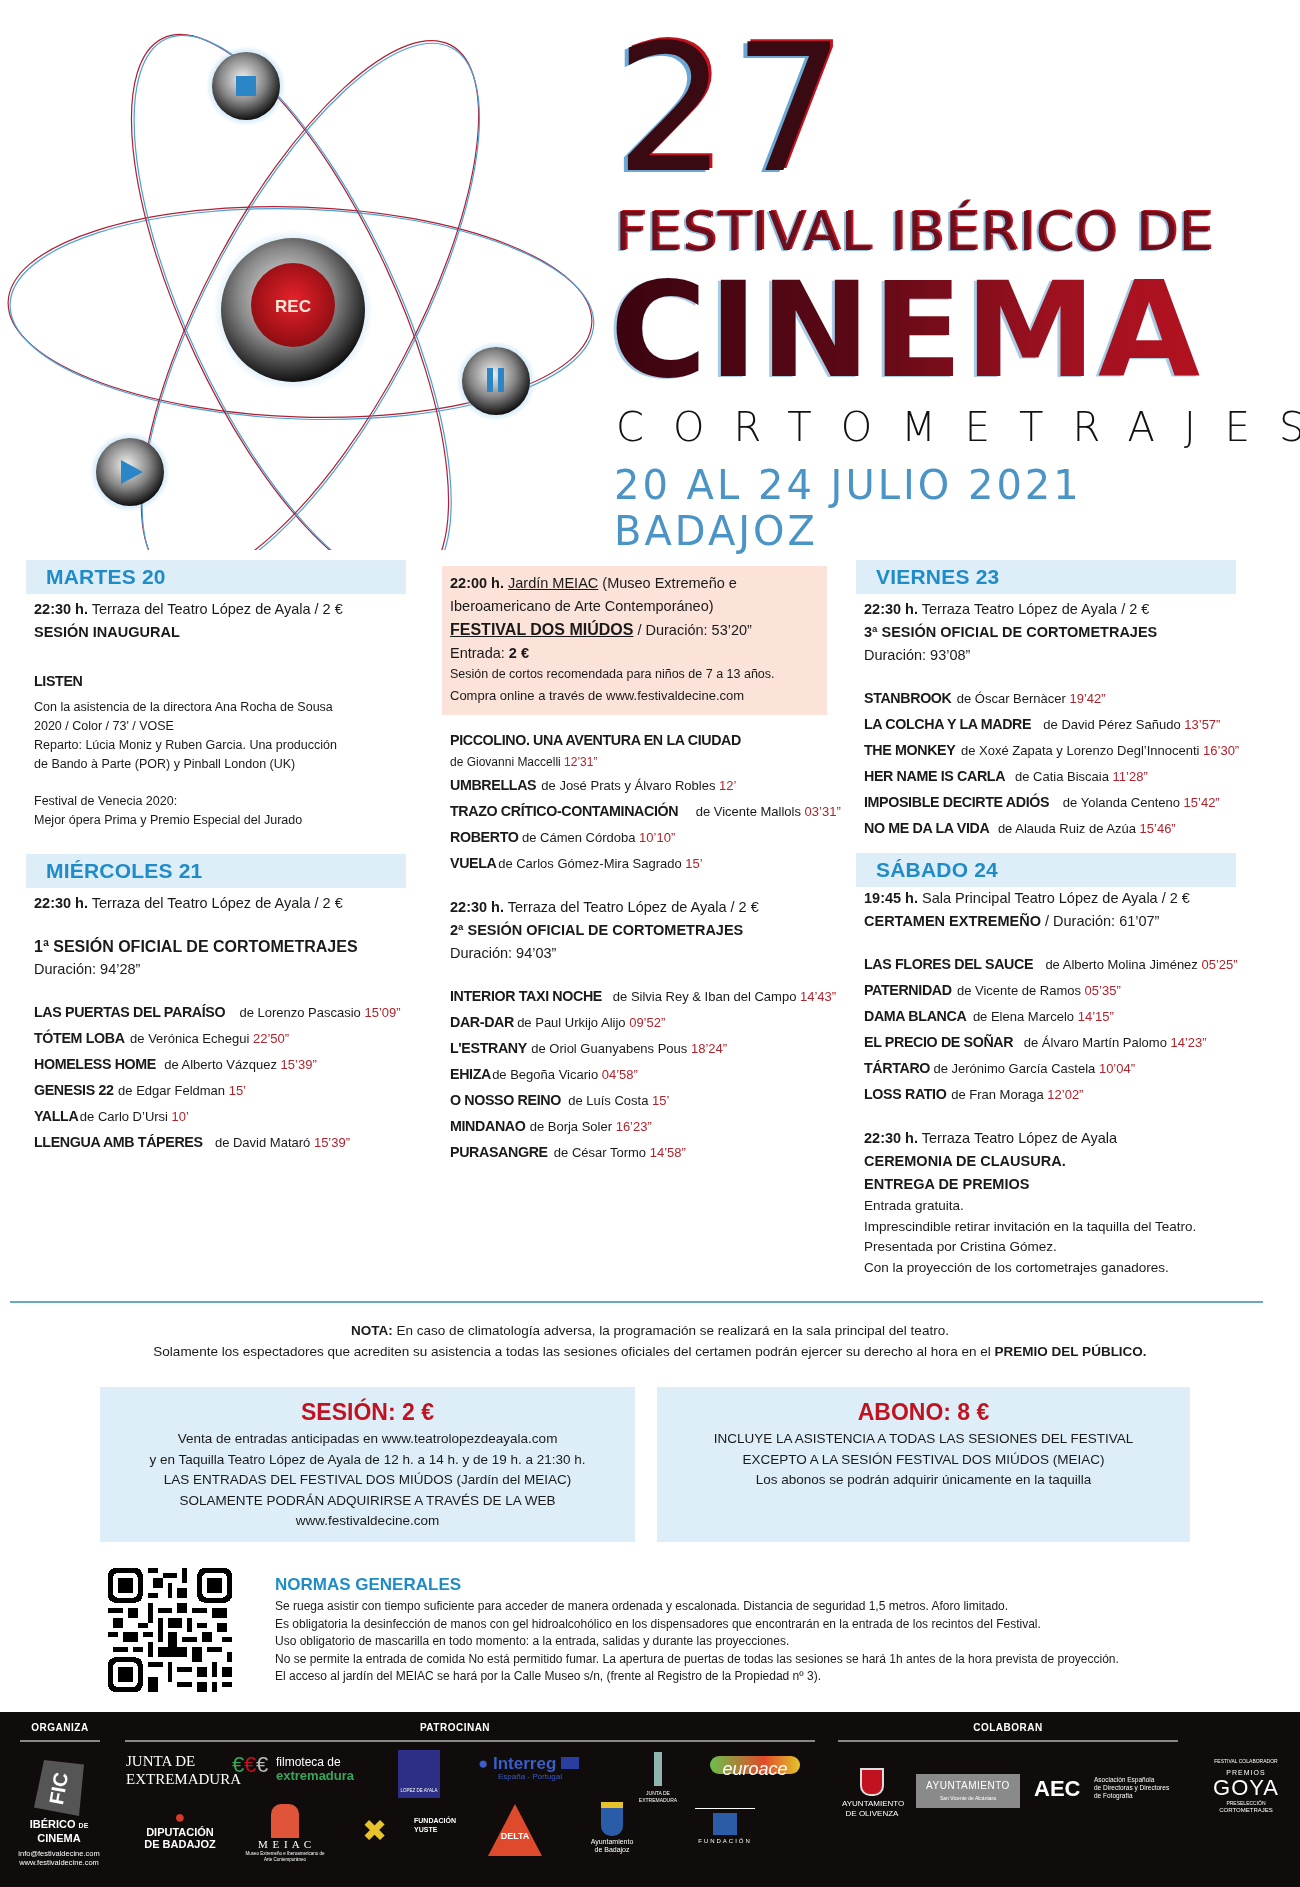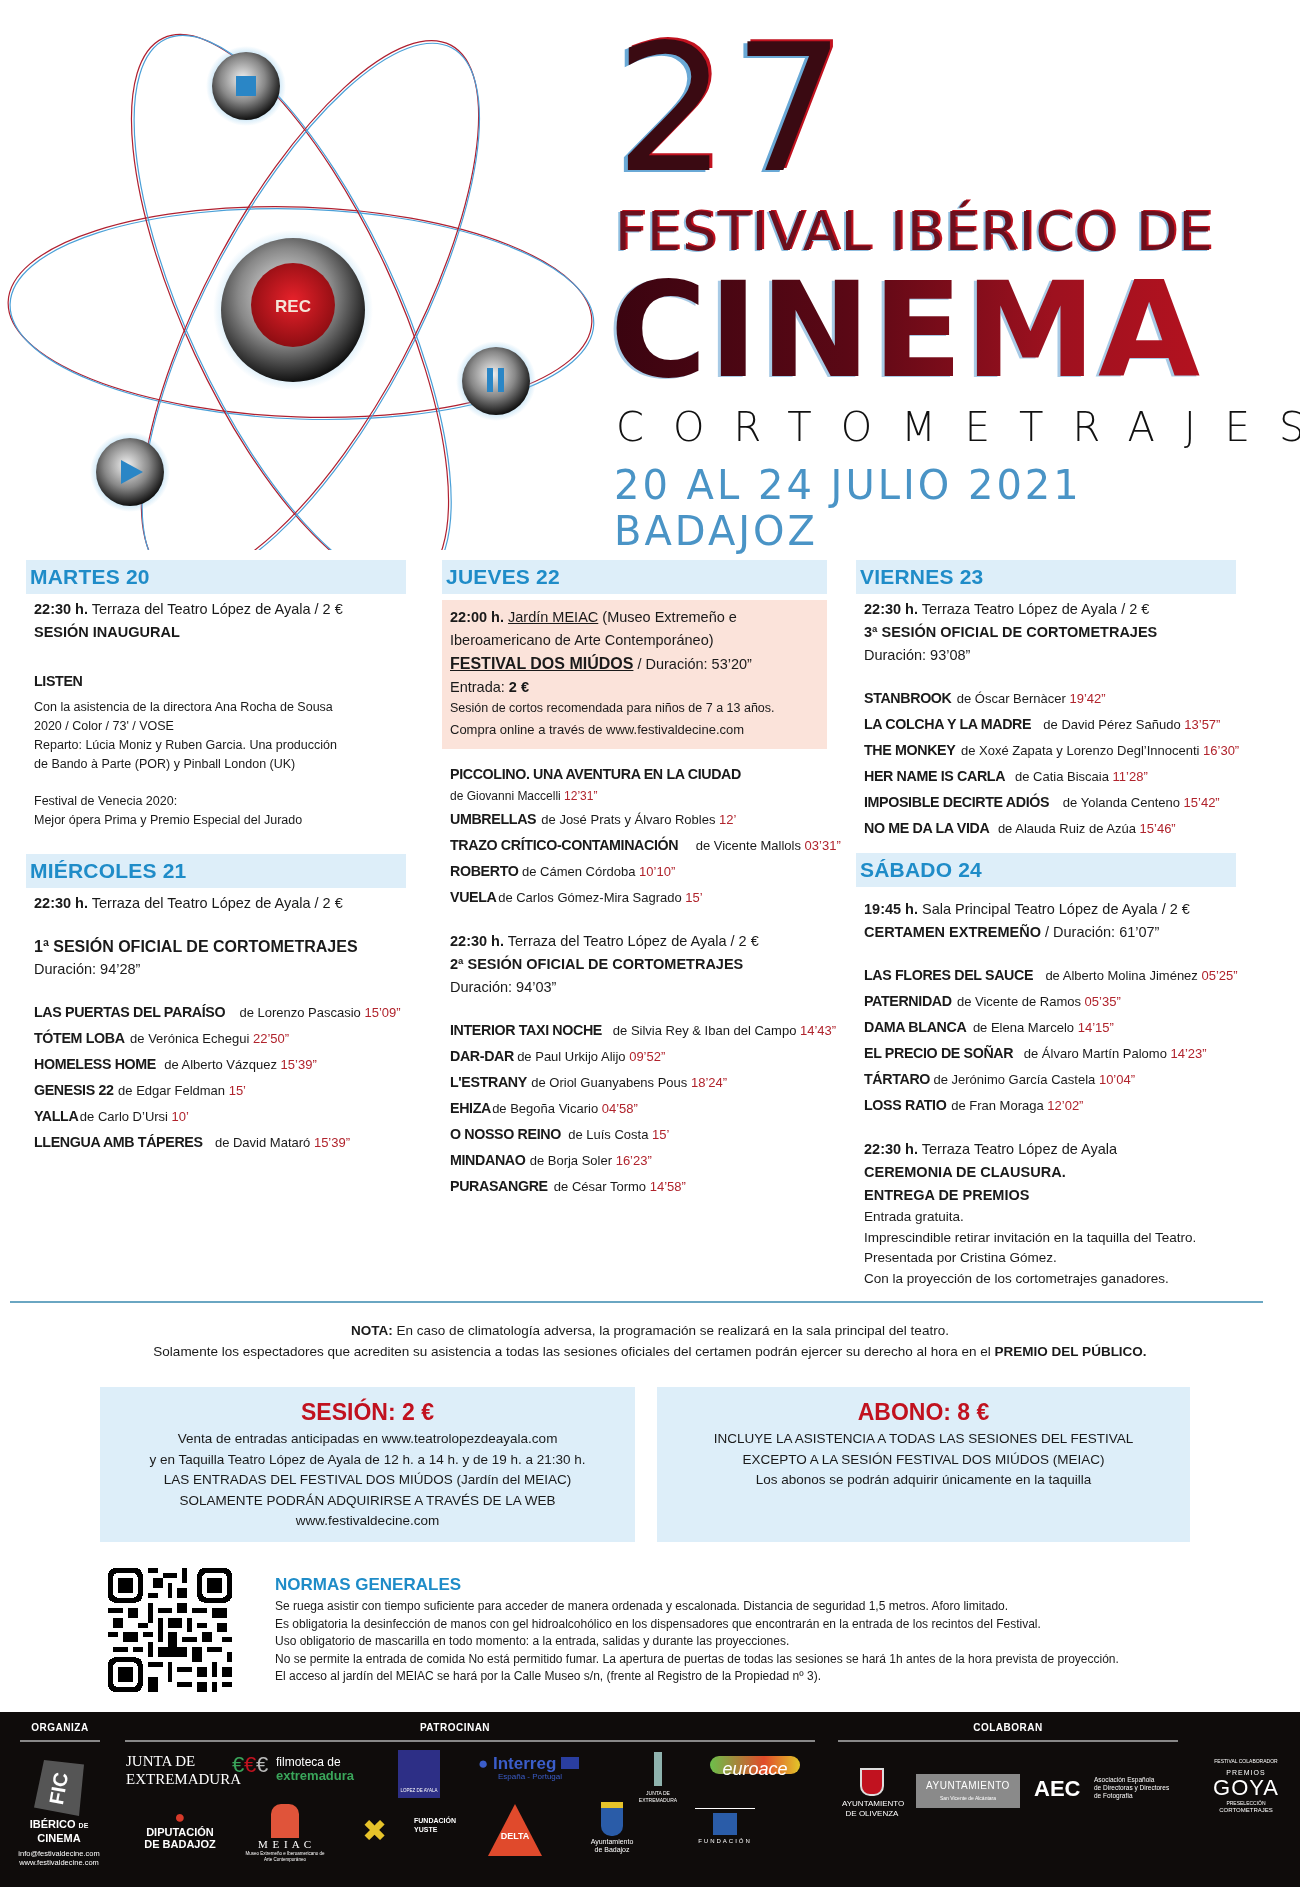--- a/index.html
+++ b/index.html
@@ -39,21 +39,21 @@
     font-size: 40px; line-height: 46px; letter-spacing: 3px; color: #4a94c6;
   }
 
   
   .col { position: absolute; top: 560px; }
   .col1 { left: 26px; width: 380px; }
   .col2 { left: 442px; width: 385px; }
   .col3 { left: 856px; width: 380px; }
   .day-head {
     background: #ddeef9; color: #1f8cc8; font-weight: bold; font-size: 21px;
-    line-height: 34px; padding-left: 4px; letter-spacing: 0.2px;
+    line-height: 34px; padding-left: 20px; letter-spacing: 0.2px;
   }
   .pad { padding-left: 8px; }
   .line { font-size: 14.5px; line-height: 23px; white-space: nowrap; }
   .b { font-weight: bold; }
   .small { font-size: 12.5px; line-height: 19px; }
   .gap { height: 22px; }
   .film { font-size: 13px; line-height: 25px; white-space: nowrap; }
   .film .ft { font-family: "Liberation Sans", sans-serif; font-weight: bold; font-size: 15.5px; letter-spacing: -0.4px; transform: scaleX(0.92); display: inline-block; transform-origin: left; margin-right: -6px; }
   .film .dur { color: #b0232c; }
   .peach { background: #fbe3da; padding: 6px 8px 8px 8px; margin-top: 6px; }
@@ -172,21 +172,20 @@
     <div class="film"><span class="ft">LAS PUERTAS DEL PARAÍSO</span><span> de Lorenzo Pascasio </span><span class="dur">15’09”</span></div>
     <div class="film"><span class="ft">TÓTEM LOBA</span><span> de Verónica Echegui </span><span class="dur">22’50”</span></div>
     <div class="film"><span class="ft">HOMELESS HOME</span><span> de Alberto Vázquez </span><span class="dur">15’39”</span></div>
     <div class="film"><span class="ft">GENESIS 22</span><span> de Edgar Feldman </span><span class="dur">15’</span></div>
     <div class="film"><span class="ft">YALLA</span><span> de Carlo D’Ursi </span><span class="dur">10’</span></div>
     <div class="film"><span class="ft">LLENGUA AMB TÁPERES</span><span> de David Mataró </span><span class="dur">15’39”</span></div>
   </div>
 </div>
 
 <div class="col col2">
-  <div class="day-head">JUEVES 22</div>
   <div class="peach">
     <div class="line"><span class="b">22:00 h.</span> <span class="u">Jardín MEIAC</span><span> (Museo Extremeño e</span></div>
     <div class="line">Iberoamericano de Arte Contemporáneo)</div>
     <div class="line"><span class="b u" style="font-size:16px">FESTIVAL DOS MIÚDOS</span><span> / Duración: 53’20”</span></div>
     <div class="line"><span>Entrada: </span><span class="b">2 €</span></div>
     <div class="small">Sesión de cortos recomendada para niños de 7 a 13 años.</div>
     <div class="line" style="font-size:13px">Compra online a través de www.festivaldecine.com</div>
   </div>
   <div class="pad" style="margin-top:12px">
     <div class="film"><span class="ft">PICCOLINO. UNA AVENTURA EN LA CIUDAD</span></div>
@@ -219,21 +218,21 @@
     <div class="gap" style="height:18px"></div>
     <div class="film"><span class="ft">STANBROOK</span><span> de Óscar Bernàcer </span><span class="dur">19’42”</span></div>
     <div class="film"><span class="ft">LA COLCHA Y LA MADRE</span><span> de David Pérez Sañudo </span><span class="dur">13’57”</span></div>
     <div class="film"><span class="ft">THE MONKEY</span><span> de Xoxé Zapata y Lorenzo Degl’Innocenti </span><span class="dur">16’30”</span></div>
     <div class="film"><span class="ft">HER NAME IS CARLA</span><span> de Catia Biscaia </span><span class="dur">11’28”</span></div>
     <div class="film"><span class="ft">IMPOSIBLE DECIRTE ADIÓS</span><span> de Yolanda Centeno </span><span class="dur">15’42”</span></div>
     <div class="film"><span class="ft">NO ME DA LA VIDA</span><span> de Alauda Ruiz de Azúa </span><span class="dur">15’46”</span></div>
   </div>
 
   <div class="day-head" style="margin-top:12px">SÁBADO 24</div>
-  <div class="pad" style="margin-top:11px">
+  <div class="pad" style="margin-top:0">
     <div class="line"><span class="b">19:45 h.</span><span> Sala Principal Teatro López de Ayala / 2 €</span></div>
     <div class="line"><span class="b">CERTAMEN EXTREMEÑO</span><span> / Duración: 61’07”</span></div>
     <div class="gap" style="height:18px"></div>
     <div class="film"><span class="ft">LAS FLORES DEL SAUCE</span><span> de Alberto Molina Jiménez </span><span class="dur">05’25”</span></div>
     <div class="film"><span class="ft">PATERNIDAD</span><span> de Vicente de Ramos </span><span class="dur">05’35”</span></div>
     <div class="film"><span class="ft">DAMA BLANCA</span><span> de Elena Marcelo </span><span class="dur">14’15”</span></div>
     <div class="film"><span class="ft">EL PRECIO DE SOÑAR</span><span> de Álvaro Martín Palomo </span><span class="dur">14’23”</span></div>
     <div class="film"><span class="ft">TÁRTARO</span><span> de Jerónimo García Castela </span><span class="dur">10’04”</span></div>
     <div class="film"><span class="ft">LOSS RATIO</span><span> de Fran Moraga </span><span class="dur">12’02”</span></div>
     <div class="gap" style="height:20px"></div>

